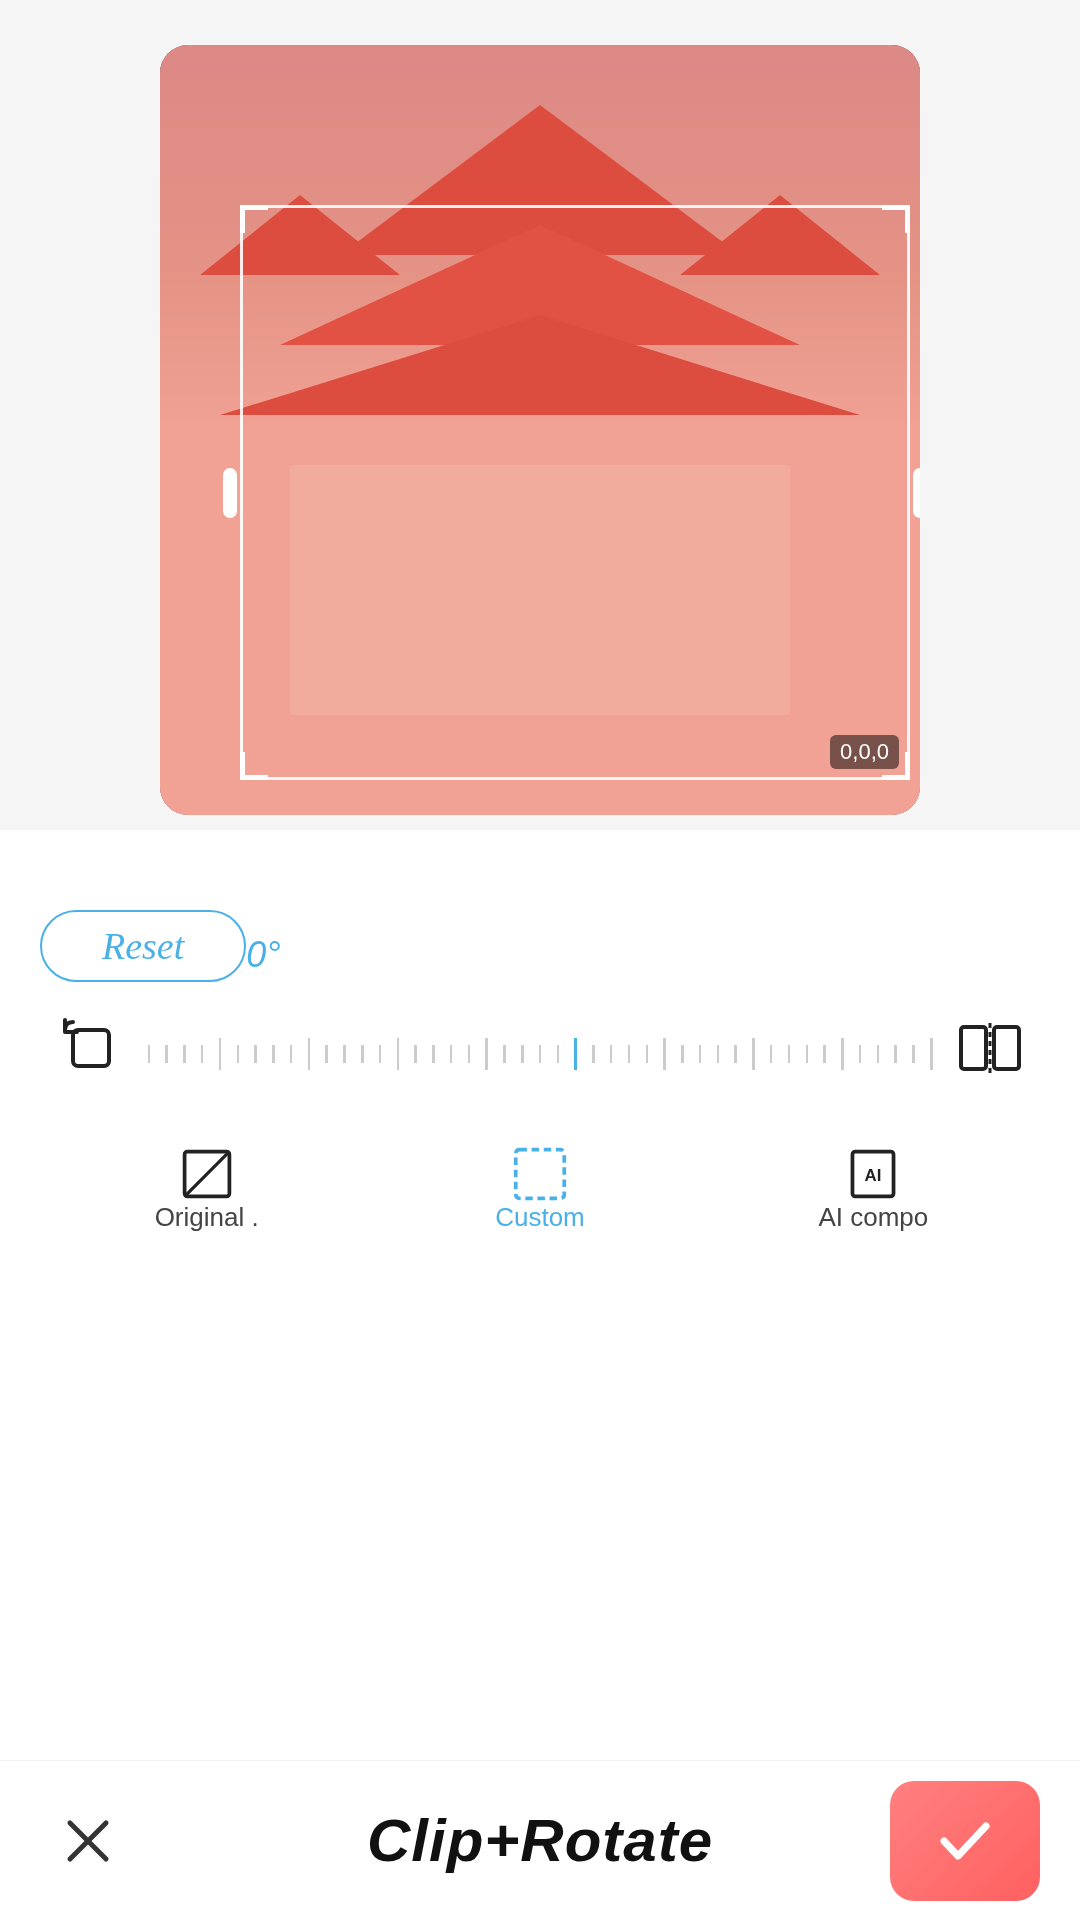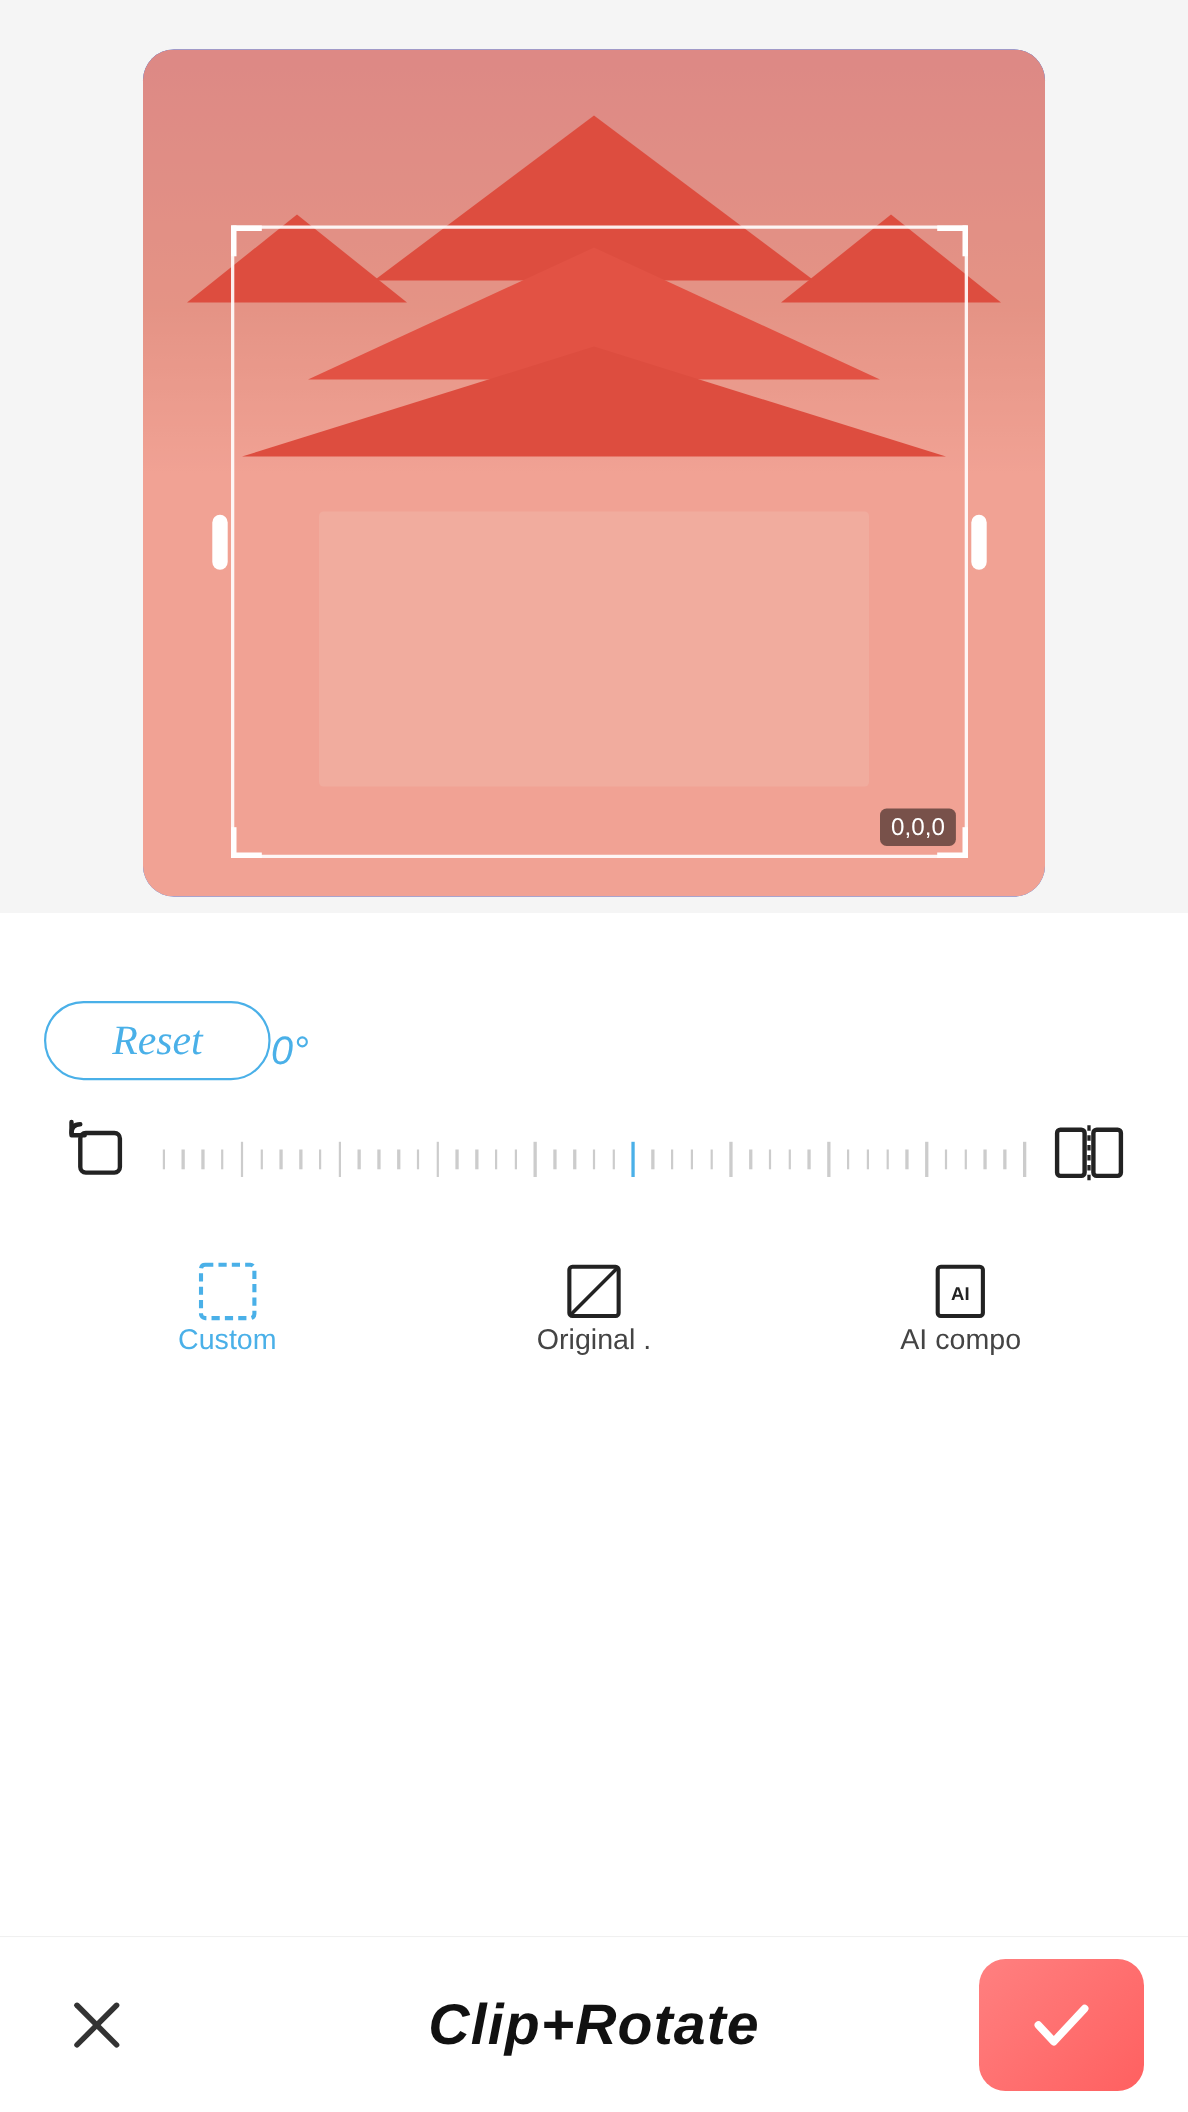--- a/index.html
+++ b/index.html
@@ -19,23 +19,23 @@
       width: 100%;
       height: 830px;
       position: relative;
       display: flex;
       align-items: center;
       justify-content: center;
       background: #f5f5f5;
     }
 
     .image-container {
-      width: 820px;
+      width: 760px;
       height: 770px;
-      background: #1d4ed8;
+      background: #7f1d1d;
       border-radius: 28px;
       position: relative;
       overflow: hidden;
       margin-top: 30px;
     }
 
     
     .temple-scene {
       width: 100%;
       height: 100%;
@@ -348,21 +348,21 @@
       border: none;
       font-size: 60px;
       color: #333;
       cursor: pointer;
       display: flex;
       align-items: center;
       justify-content: center;
     }
 
     .title-label {
-      font-size: 52px;
+      font-size: 60px;
       font-weight: 700;
       font-style: italic;
       color: #111;
       letter-spacing: 1px;
     }
 
     .confirm-button {
       position: absolute;
       right: 40px;
       width: 150px;
@@ -578,31 +578,31 @@
 
         <line x1="35" y1="10" x2="35" y2="60" stroke="#222" stroke-width="3" stroke-dasharray="5,4"></line>
       </svg>
     </div>
   </div>
 
   <div class="aspect-row">
 
     <div class="aspect-option">
       <svg class="aspect-svg" viewBox="0 0 60 60" fill="none" xmlns="http://www.w3.org/2000/svg">
-        <rect x="4" y="4" width="52" height="52" rx="4" stroke="#4ab0e8" stroke-width="4" stroke-dasharray="8,5" fill="none"></rect>
-      </svg>
-      <span class="aspect-label active">Custom</span>
-    </div>
-
-    <div class="aspect-option">
-      <svg class="aspect-svg" viewBox="0 0 60 60" fill="none" xmlns="http://www.w3.org/2000/svg">
         <rect x="6" y="6" width="48" height="48" rx="3" stroke="#222" stroke-width="4" fill="none"></rect>
         <line x1="52" y1="8" x2="8" y2="52" stroke="#222" stroke-width="3.5"></line>
       </svg>
       <span class="aspect-label">Original .</span>
+    </div>
+
+    <div class="aspect-option">
+      <svg class="aspect-svg" viewBox="0 0 60 60" fill="none" xmlns="http://www.w3.org/2000/svg">
+        <rect x="4" y="4" width="52" height="52" rx="4" stroke="#4ab0e8" stroke-width="4" stroke-dasharray="8,5" fill="none"></rect>
+      </svg>
+      <span class="aspect-label active">Custom</span>
     </div>
 
     <div class="aspect-option">
       <svg class="aspect-svg" viewBox="0 0 60 60" fill="none" xmlns="http://www.w3.org/2000/svg">
         <rect x="8" y="6" width="44" height="48" rx="3" stroke="#222" stroke-width="4" fill="none"></rect>
         <text x="30" y="38" font-family="Arial" font-size="18" font-weight="700" fill="#222" text-anchor="middle">AI</text>
       </svg>
       <span class="aspect-label">AI compo</span>
     </div>
 

